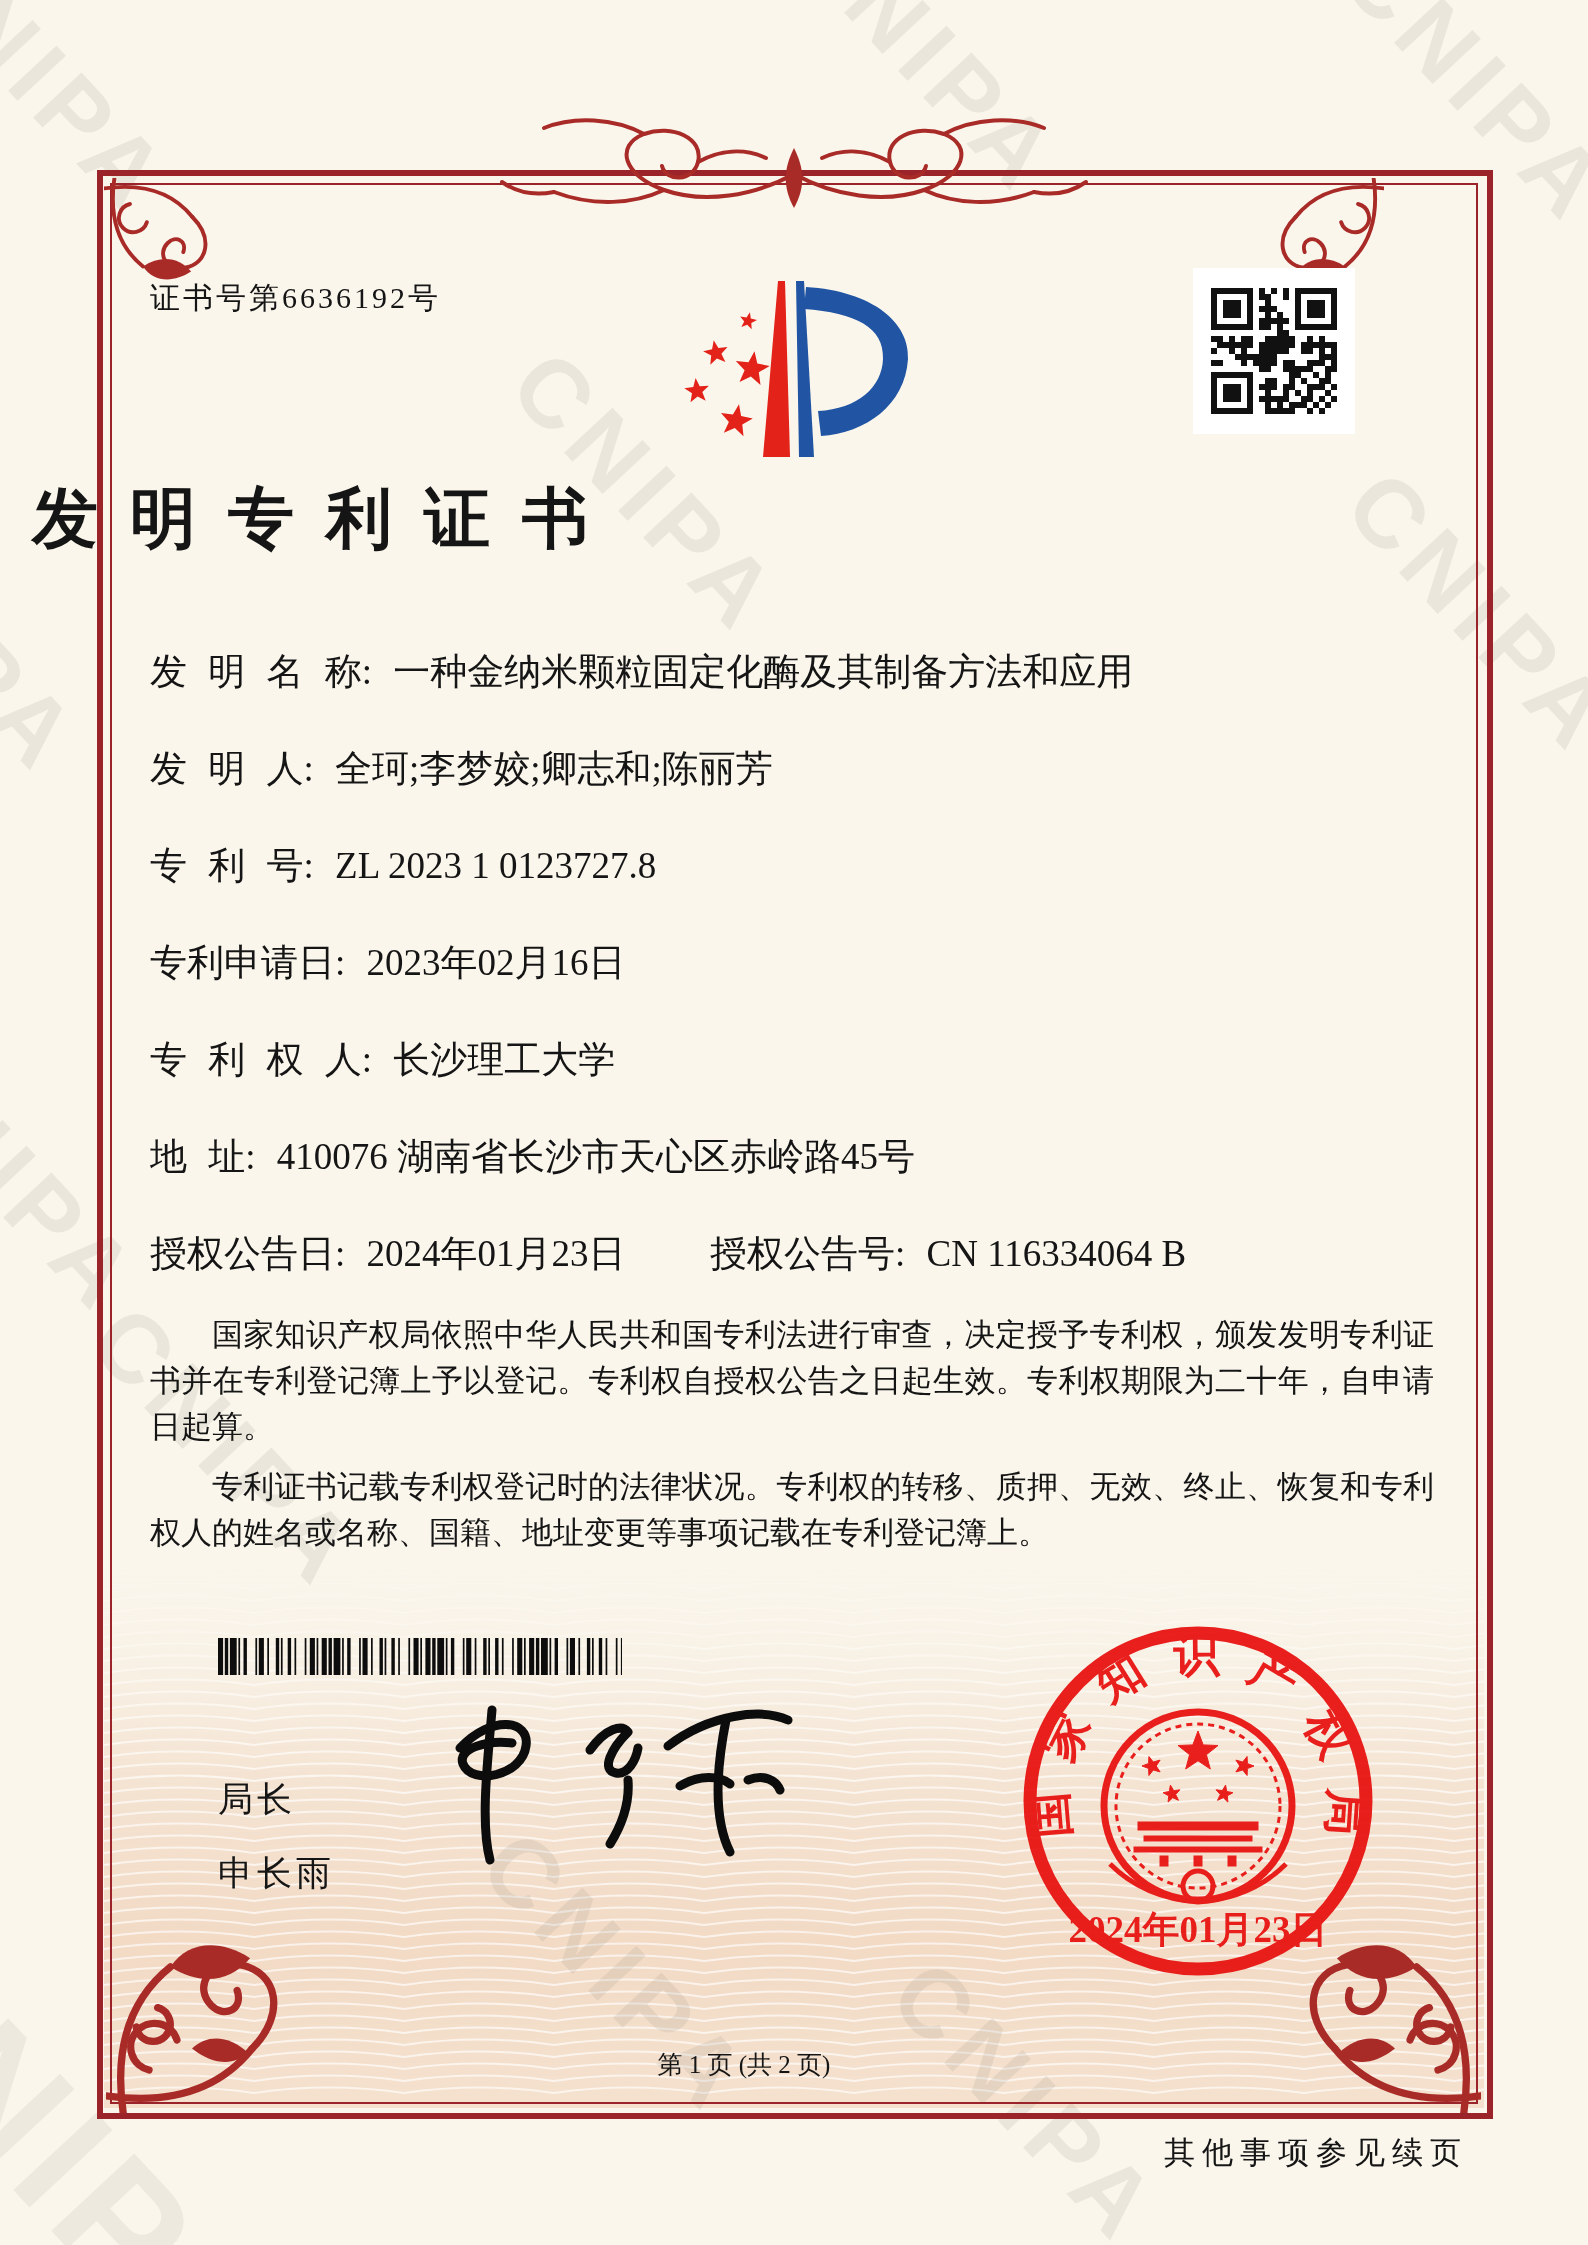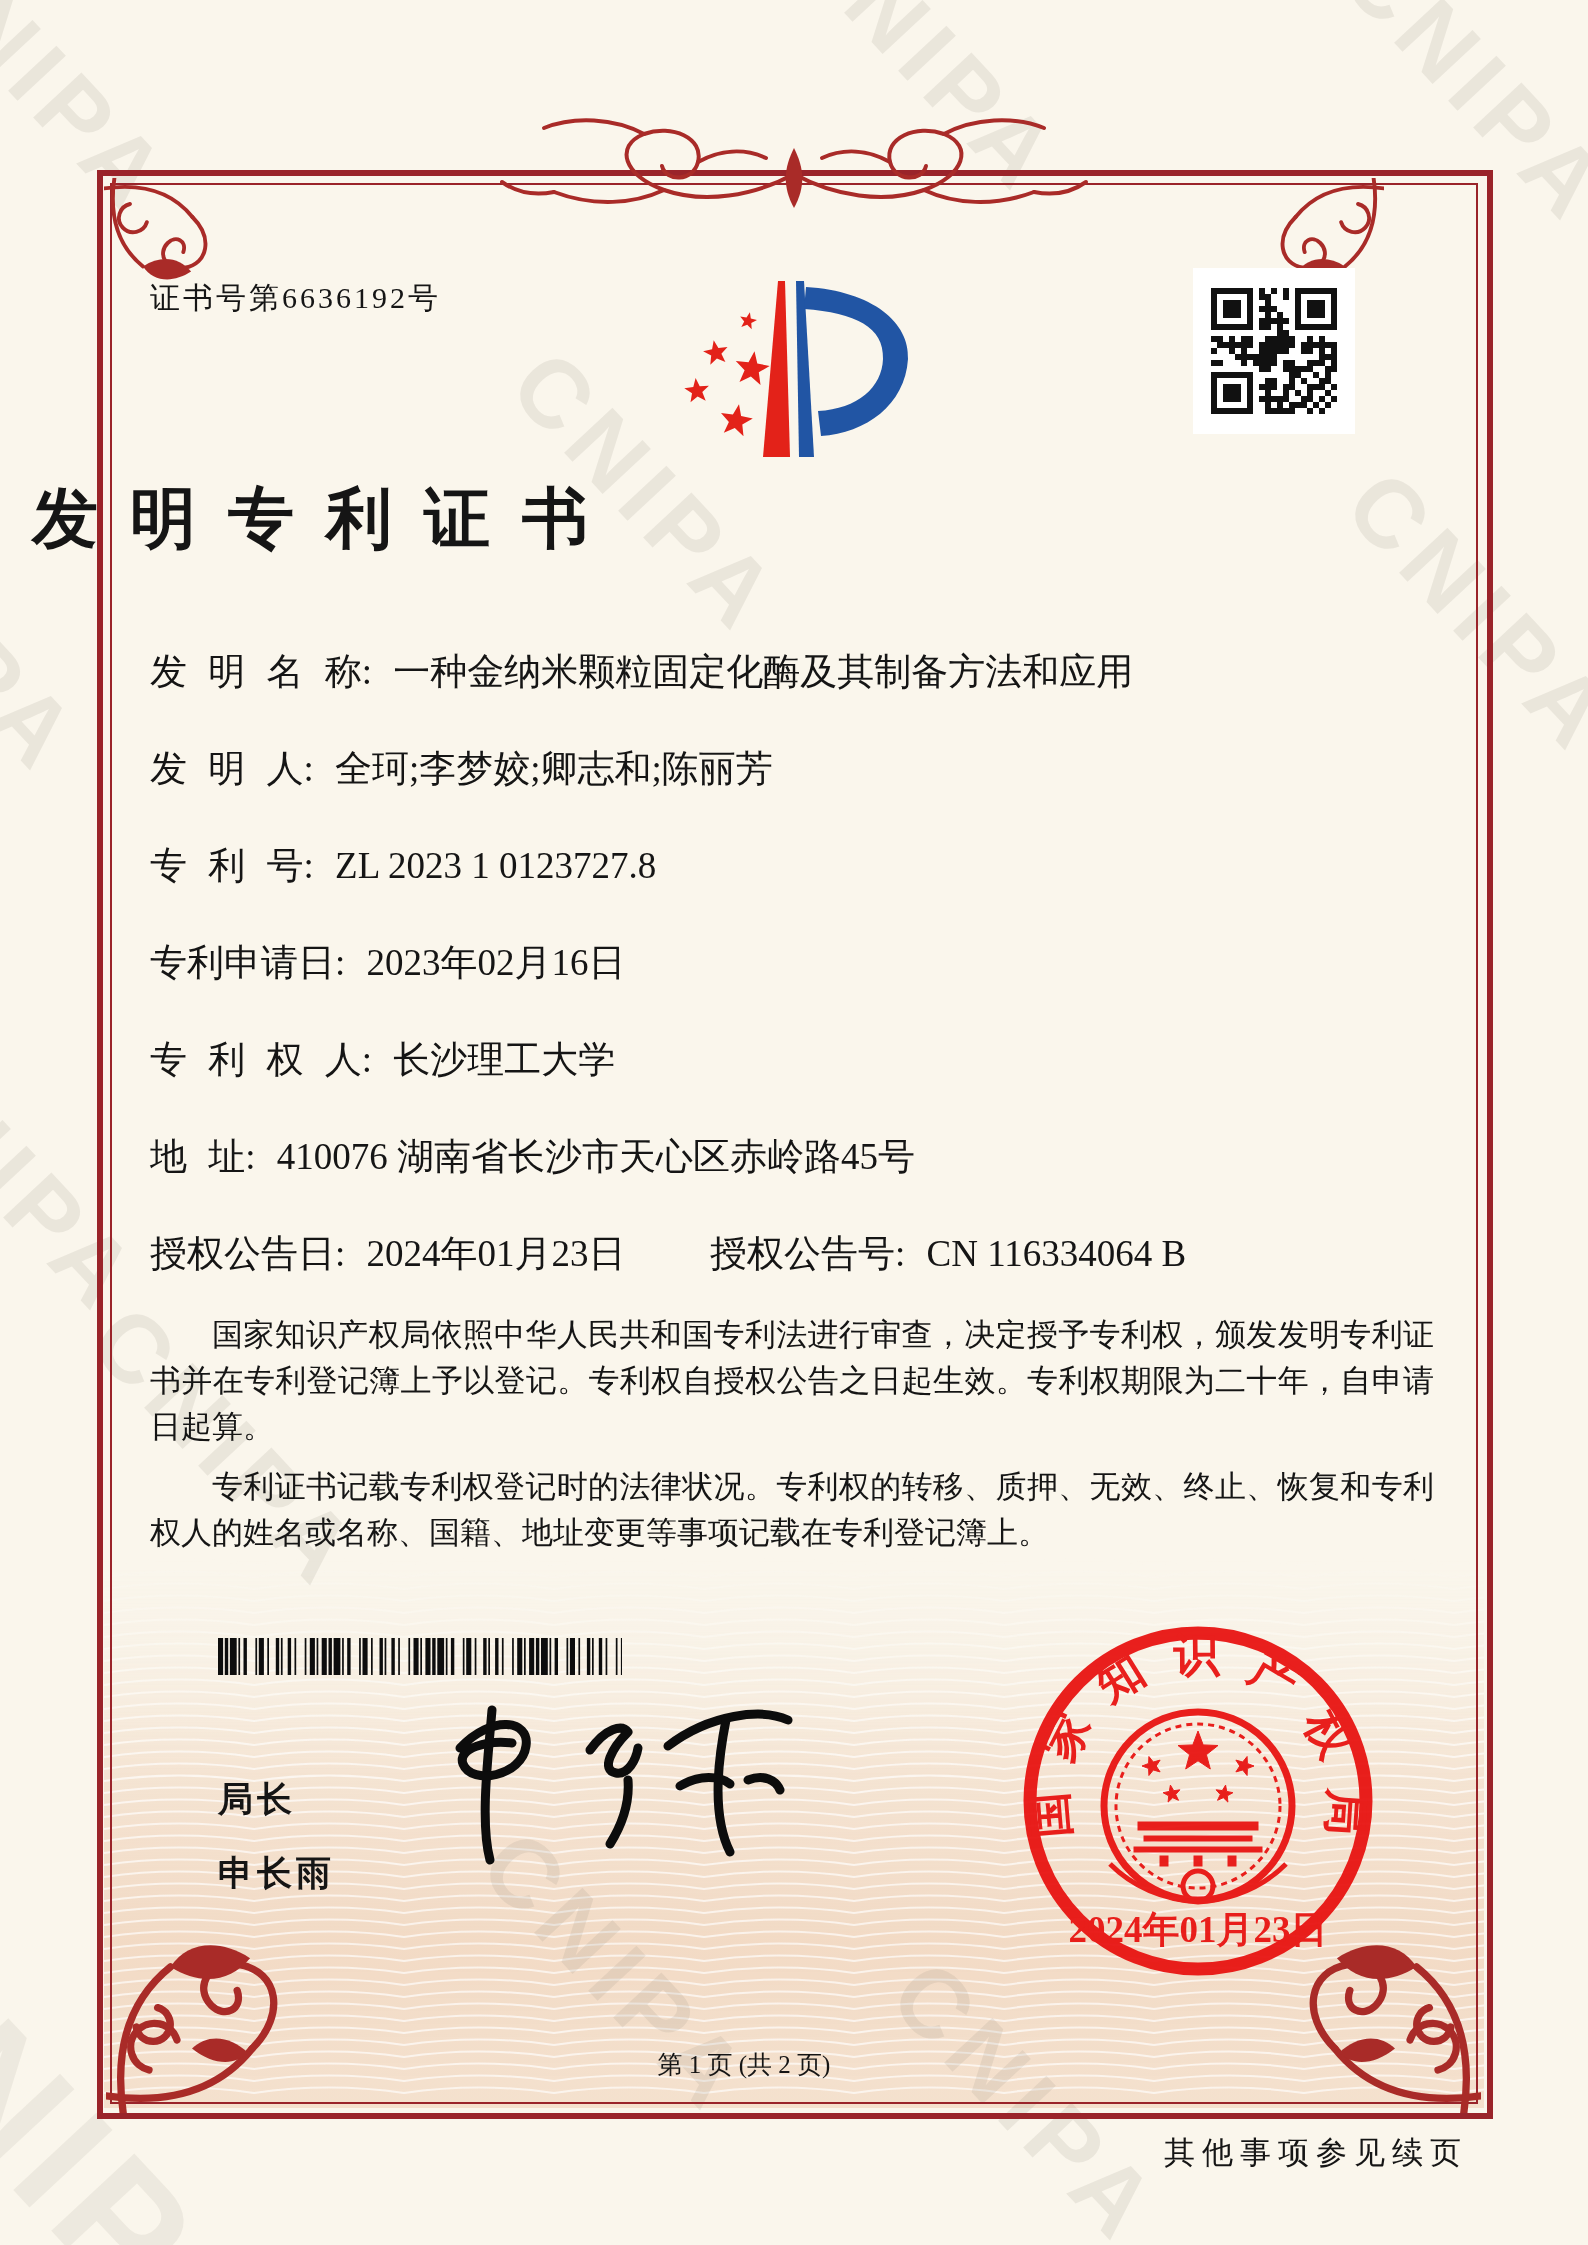--- a/index.html
+++ b/index.html
@@ -36,21 +36,21 @@
   .fields{position:absolute;z-index:5;left:150px;right:140px;top:645px;font-size:37px;}
   .frow{line-height:53px;margin-bottom:44px;white-space:nowrap;}
   .flabel{word-spacing:12px;}
   .grant{display:flex;}
   .grant .g1{width:560px;}
   .paras{position:absolute;z-index:5;left:150px;right:146px;top:1312px;font-size:31px;
          line-height:46px;text-align:justify;}
   .paras p{margin:0 8px 14px 0;text-indent:62px;}
   .barcode{position:absolute;z-index:5;left:218px;top:1638px;}
   .dirblock{position:absolute;z-index:6;left:218px;top:1762px;
-            font-family:"Liberation Sans","DejaVu Sans",sans-serif;font-weight:bold;
+            font-family:"Liberation Sans","DejaVu Sans",sans-serif;font-weight:normal;
             font-size:35px;letter-spacing:4px;line-height:74px;}
   .sig{position:absolute;z-index:6;left:430px;top:1688px;}
   .seal{position:absolute;z-index:7;left:1014px;top:1614px;}
   .pagenum{position:absolute;z-index:5;left:0;right:100px;top:2048px;text-align:center;font-size:25px;}
   .cont{position:absolute;z-index:5;left:0;right:120px;top:2132px;text-align:right;
         font-size:31px;letter-spacing:7px;}
 </style>
 </head>
 <body>
 

